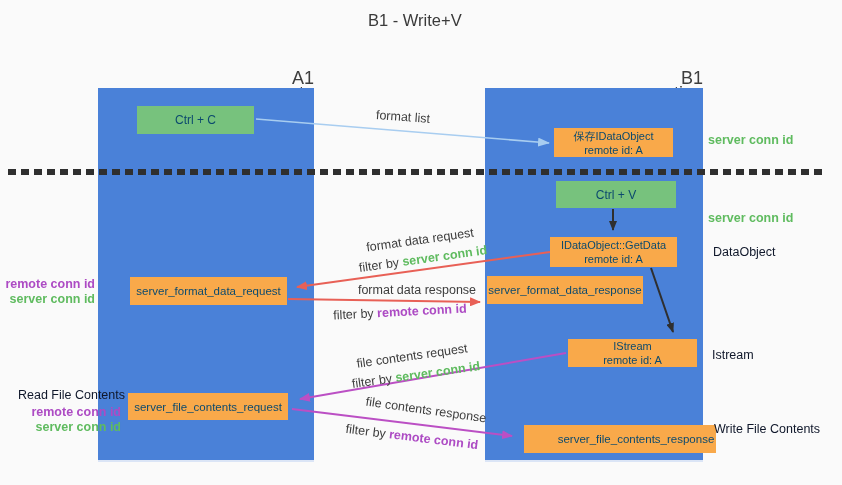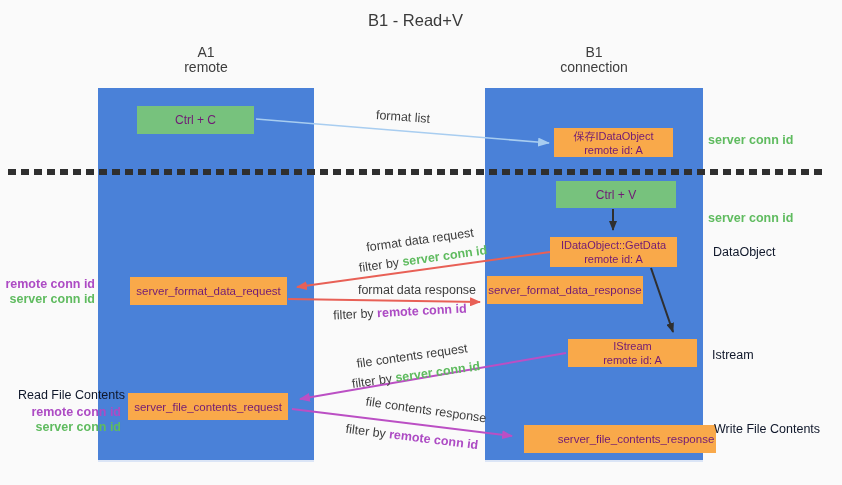--- a/index.html
+++ b/index.html
@@ -1,41 +1,41 @@
 <!DOCTYPE html>
 <html><head>
 <meta charset="utf-8">
 <style>
   html,body{margin:0;padding:0;background:#fafafa;font-family:"Liberation Sans","DejaVu Sans",sans-serif;}
   #stage{position:relative;width:842px;height:485px;background:#fafafa;overflow:hidden;}
   .lane{position:absolute;top:88px;height:372px;background:#4a81d8;box-shadow:0 2px 0 #dbe5f6;}
   .lane-left{left:98px;width:216px;}
   .lane-right{left:485px;width:218px;}
   .title{position:absolute;left:368px;top:10px;font-size:16.5px;line-height:20px;color:#3a3a3a;}
-  .lane-header{position:absolute;top:45px;text-align:center;font-size:14px;line-height:14.5px;color:#3d3d3d;}
+  .lane-header{position:absolute;top:71px;text-align:right;font-size:18px;line-height:14.5px;color:#3d3d3d;}
   .node{position:absolute;display:flex;flex-direction:column;align-items:center;justify-content:center;
-        color:#701a75;text-align:left;white-space:nowrap;}
+        color:#0c4a6e;text-align:left;white-space:nowrap;}
   .node.green{background:#77c27d;font-size:12px;}
   .node.orange{background:#f9a94a;font-size:11px;line-height:14px;}
   .node.single{font-size:11.5px;}
   .alabel{position:absolute;white-space:nowrap;font-size:12.5px;color:#3d3d3d;
           transform:translate(-50%,-50%);}
   .side{position:absolute;white-space:nowrap;font-size:12.5px;color:#0f172a;}
   .g{color:#5fbb5f;font-weight:bold;}
   .p{color:#ad4bc4;font-weight:bold;}
   .pair{position:absolute;text-align:right;font-size:12.5px;line-height:14.5px;font-weight:bold;white-space:nowrap;}
   svg{position:absolute;left:0;top:0;pointer-events:none;}
 </style>
 </head>
 <body>
 
 <div id="stage">
 
   <div class="title">
-    <div>B1 - Read+V</div>
+    <div>B1 - Write+V</div>
   </div>
 
   <div class="lane-header" style="left:98px;width:216px;">
     <div>A1</div>
     <div>remote</div>
   </div>
   <div class="lane-header" style="left:485px;width:218px;">
     <div>B1</div>
     <div>connection</div>
   </div>

